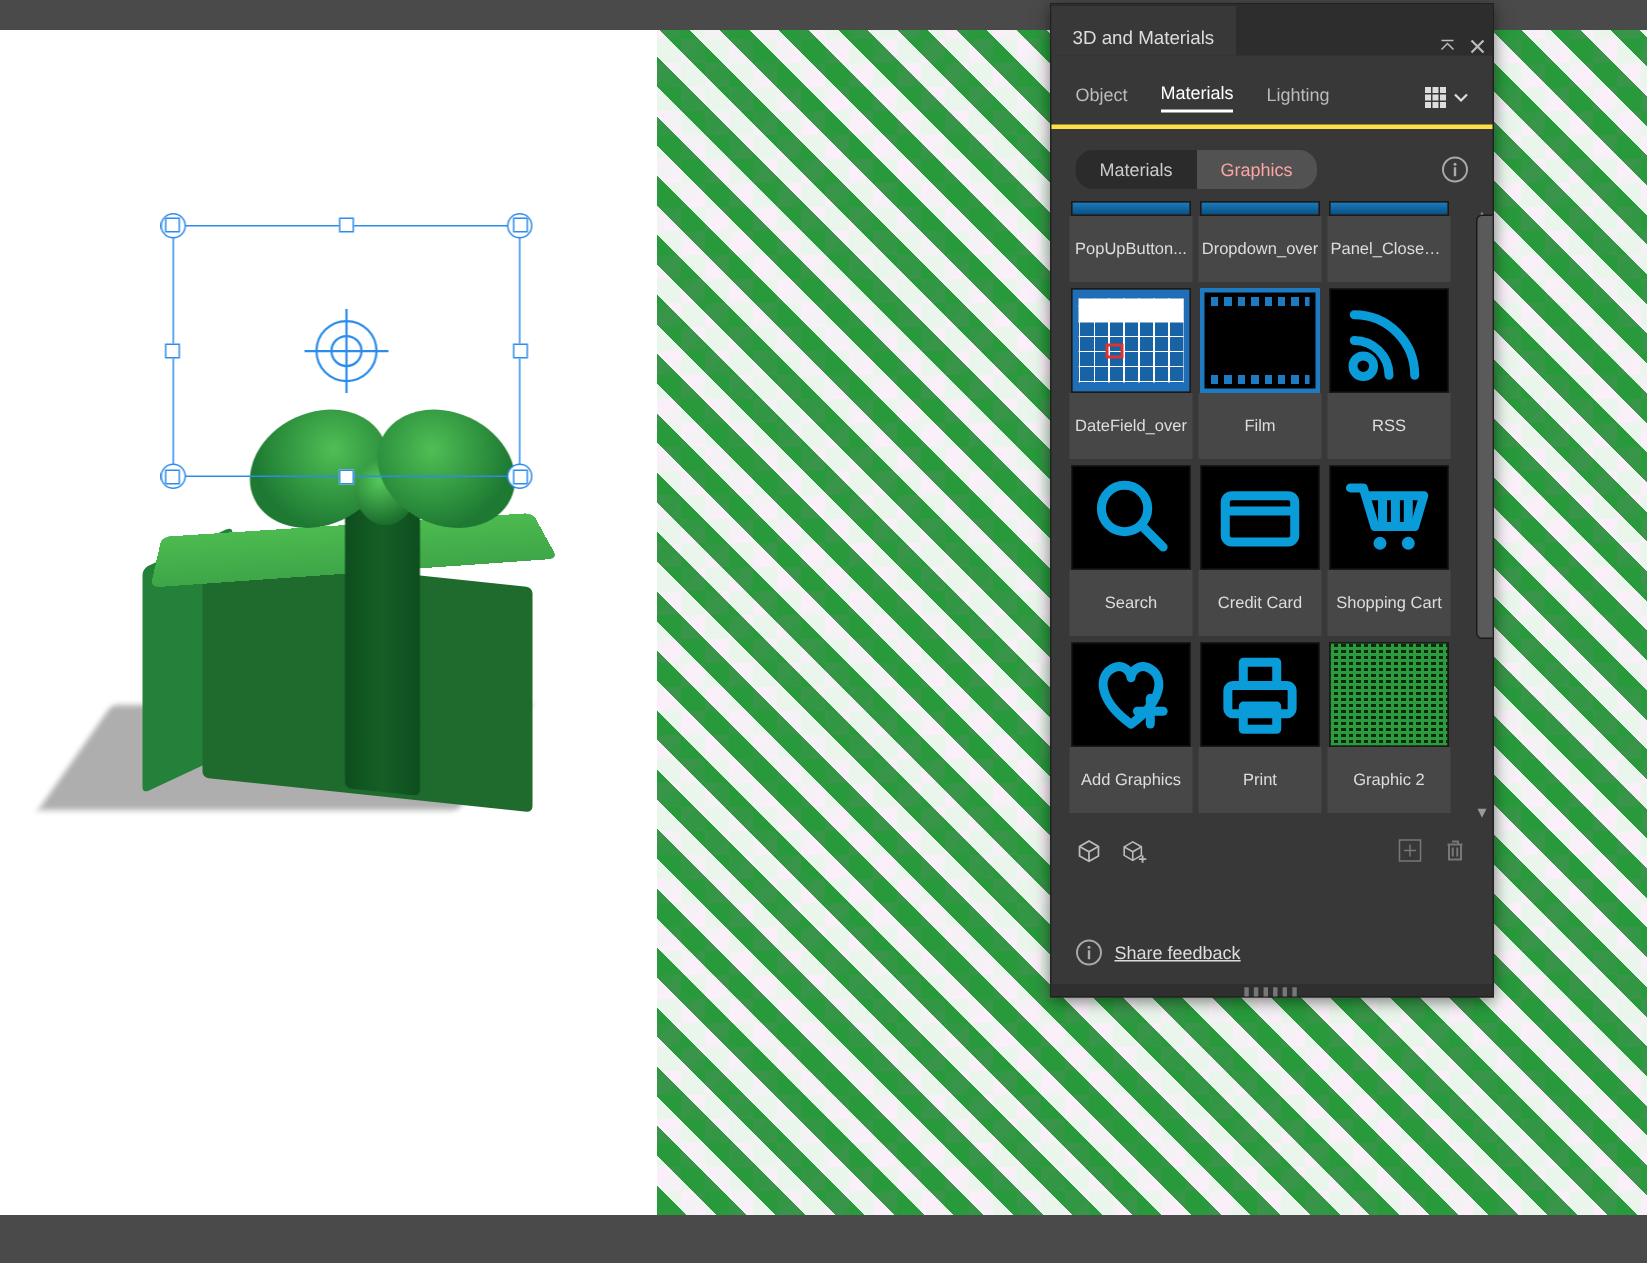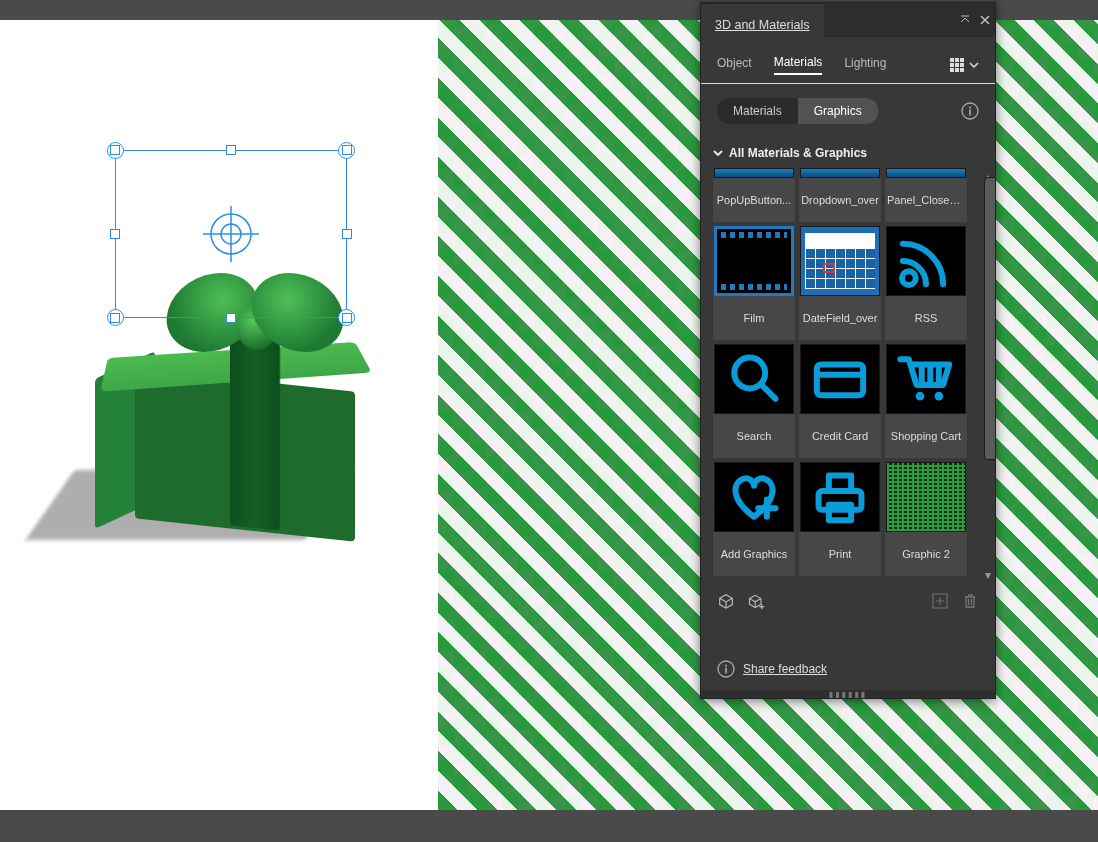--- a/index.html
+++ b/index.html
@@ -146,44 +146,43 @@
     left: 700px; top: 2px;
     width: 296px;
     background: #383838;
     border: 1px solid #222;
     box-shadow: 0 2px 10px rgba(0,0,0,.5);
     color: #ddd;
   }
   .panel-tabbar {
     height: 34px;
     display:flex;
-    align-items:center;
+    align-items:flex-end;
     background:#2d2d2d;
-    text-decoration:underline;
   }
   .panel-tab {
     padding: 9px 14px 0 14px;
     background:#383838;
     border-top:1px solid #2a2a2a;
     font-size:12.5px;
     display:flex; align-items:center;
     height:34px;
   }
   .panel-tabbar .spacer{flex:1;}
   .collapse-btn, .close-btn {
     width:20px;
     display:flex;align-items:center;justify-content:center;
     color:#bbb;cursor:pointer;
   }
 
   .subtabs {
     display:flex; gap: 22px;
     padding: 18px 16px 8px 16px;
     align-items:center;
-    border-bottom: 1px solid #fde047;
+    border-bottom: 3px solid #fde047;
   }
   .subtab {
     color:#bbb; cursor:pointer; padding-bottom:4px;
   }
   .subtab.active {
     color:#fff; border-bottom:2px solid #fff;
   }
   .subtabs .spacer{flex:1;}
   .grid-icon-wrap{display:flex;align-items:center;gap:4px;color:#ddd;}
 
@@ -194,21 +193,21 @@
   }
   .pill {
     padding:6px 16px;
     background:#2b2b2b;
     cursor:pointer;
     font-size:12px;
     color:#ccc;
   }
   .pill.first{border-radius:12px 0 0 12px;}
   .pill.last{border-radius:0 12px 12px 0;}
-  .pill.active{background:#525252;color:#ffffff;}
+  .pill.active{background:#525252;color:#fca5a5;}
   .pillrow .spacer{flex:1;}
   .info-icon{width:18px;height:18px;color:#aaa;}
 
   .section-header{
     display:flex;align-items:center;gap:6px;
     padding: 14px 12px 8px 12px;
     font-weight:600; color:#eee;
     cursor:pointer;
   }
   .chev{width:10px;height:10px;}
@@ -424,52 +423,46 @@
     <div class="pill first">Materials</div>
     <div class="pill last active">Graphics</div>
     <div class="spacer"></div>
     <svg class="info-icon" viewBox="0 0 18 18">
       <circle cx="9" cy="9" r="8" stroke="#aaa" fill="none" stroke-width="1.3"></circle>
       <circle cx="9" cy="5.5" r="1" fill="#aaa"></circle>
         <rect x="8.2" y="7.5" width="1.6" height="6" fill="#aaa"></rect>
     </svg>
   </div>
 
-  <div class="section-header">
-    <svg class="chev" viewBox="0 0 10 10">
-        <path d="M1 3 L5 7 L9 3" stroke="#eee" fill="none" stroke-width="1.8"></path>
-      </svg>
-    <span>All Materials &amp; Graphics</span>
-  </div>
 
   <div class="grid-scroll">
     <div class="grid">
 
       <div class="tile short">
         <div class="thumb"></div>
         <div class="label">PopUpButton...</div>
       </div>
       <div class="tile short">
         <div class="thumb"></div>
         <div class="label">Dropdown_over</div>
       </div>
       <div class="tile short">
         <div class="thumb"></div>
         <div class="label">Panel_CloseB...</div>
       </div>
 
       <div class="tile">
+        <div class="thumb th-date">
+          <div style="position:absolute;left:22px;top:36px;width:12px;height:10px;border:2px solid #d33;"></div>
+        </div>
+        <div class="label">DateField_over</div>
+      </div>
+      <div class="tile">
         <div class="thumb th-film"></div>
         <div class="label">Film</div>
-      </div>
-      <div class="tile">
-        <div class="thumb th-date">
-          <div style="position:absolute;left:22px;top:36px;width:12px;height:10px;border:2px solid #d33;"></div>
-        </div>
-        <div class="label">DateField_over</div>
       </div>
       <div class="tile">
         <div class="thumb">
           <svg class="svgicon" viewBox="0 0 70 70">
               <g class="fill">
             <circle cx="15" cy="55" r="8"></circle>
               </g>
             <path d="M8 35 A27 27 0 0 1 35 62"></path>
             <path d="M8 15 A47 47 0 0 1 55 62"></path>
           </svg>

